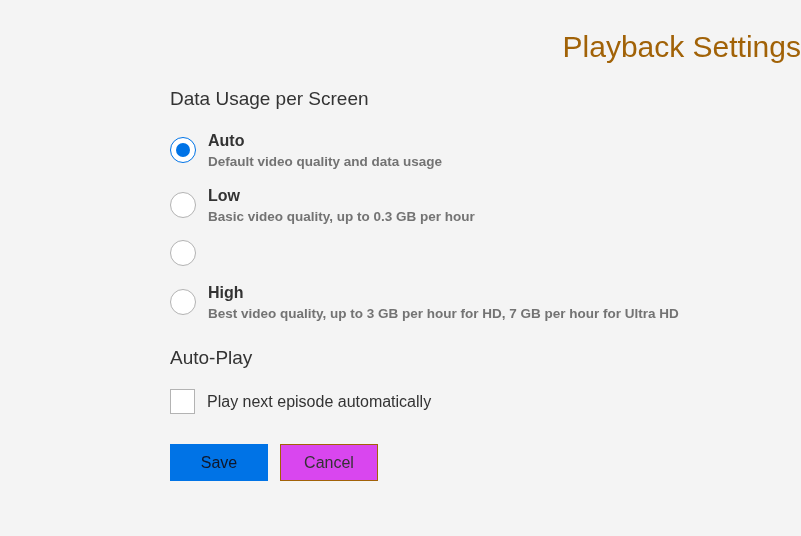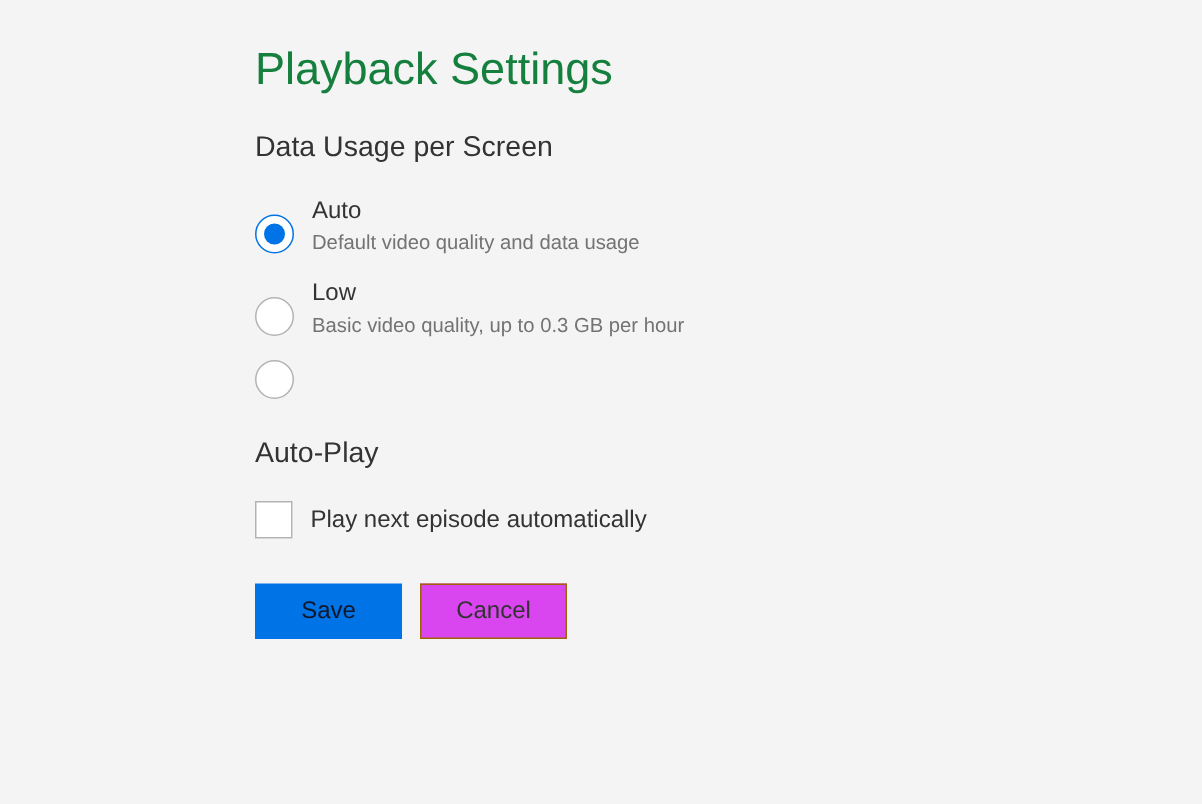--- a/index.html
+++ b/index.html
@@ -13,37 +13,39 @@
       width: 801px;
       height: 536px;
       padding: 0;
     }
     .container {
       padding: 30px 0 0 170px;
     }
     h1.page-title {
       font-size: 30px;
       font-weight: 500;
-      color: #15803d;
+      color: #a16207;
       margin-bottom: 24px;
+      text-align: right;
     }
     .section-heading {
       font-size: 19px;
       font-weight: 400;
       color: #333;
       margin-bottom: 20px;
     }
     .radio-group {
       margin-bottom: 26px;
     }
     .radio-row {
       display: flex;
-      align-items: flex-end;
+      align-items: center;
       margin-bottom: 16px;
       cursor: pointer;
+      font-weight: bold;
     }
     .radio-outer {
       width: 26px;
       height: 26px;
       border-radius: 50%;
       border: 1px solid #b3b3b3;
       background: #fff;
       display: flex;
       align-items: center;
       justify-content: center;
@@ -150,20 +152,29 @@
           <span class="radio-desc">Basic video quality, up to 0.3 GB per hour</span>
         </div>
       </div>
 
       <div class="radio-row">
         <div class="radio-outer">
           
         </div>
       </div>
 
+      <div class="radio-row">
+        <div class="radio-outer">
+          
+        </div>
+        <div class="radio-content">
+          <span class="radio-label">High</span>
+          <span class="radio-desc">Best video quality, up to 3 GB per hour for HD, 7 GB per hour for Ultra HD</span>
+        </div>
+      </div>
 
     </div>
   </div>
 
   <div>
     <div class="section-heading">Auto-Play</div>
 
     <div class="checkbox-row">
       <div class="checkbox"></div>
       <span class="checkbox-label">Play next episode automatically</span>

